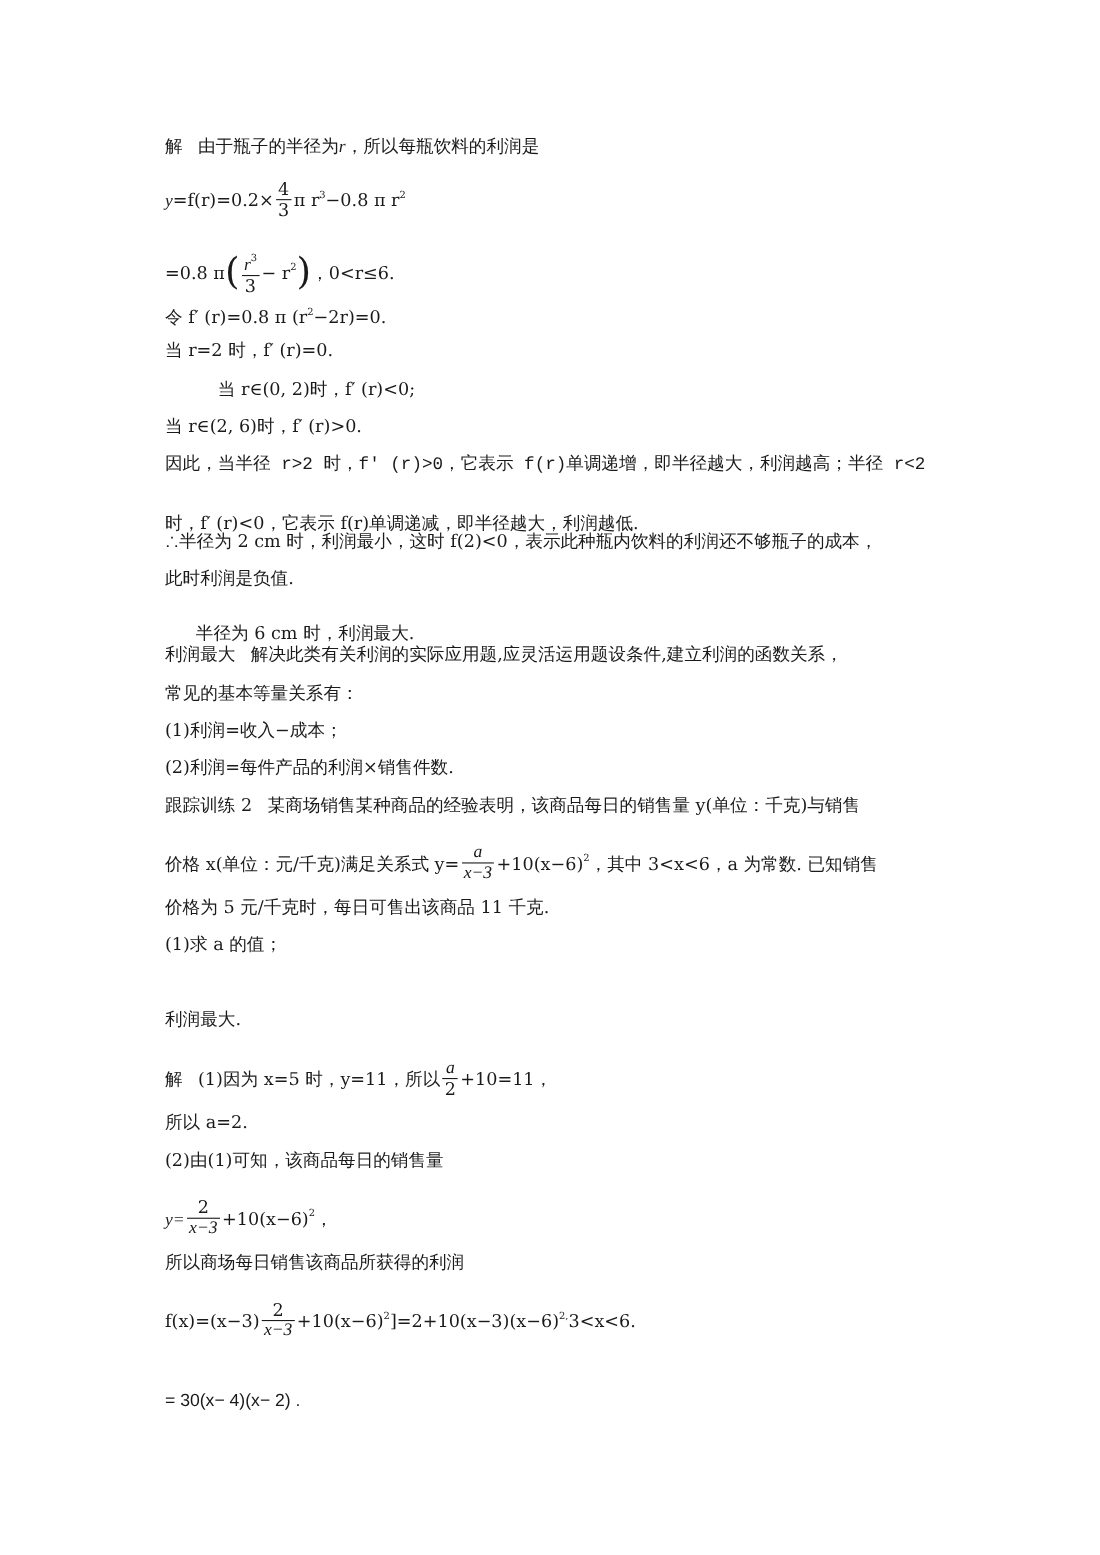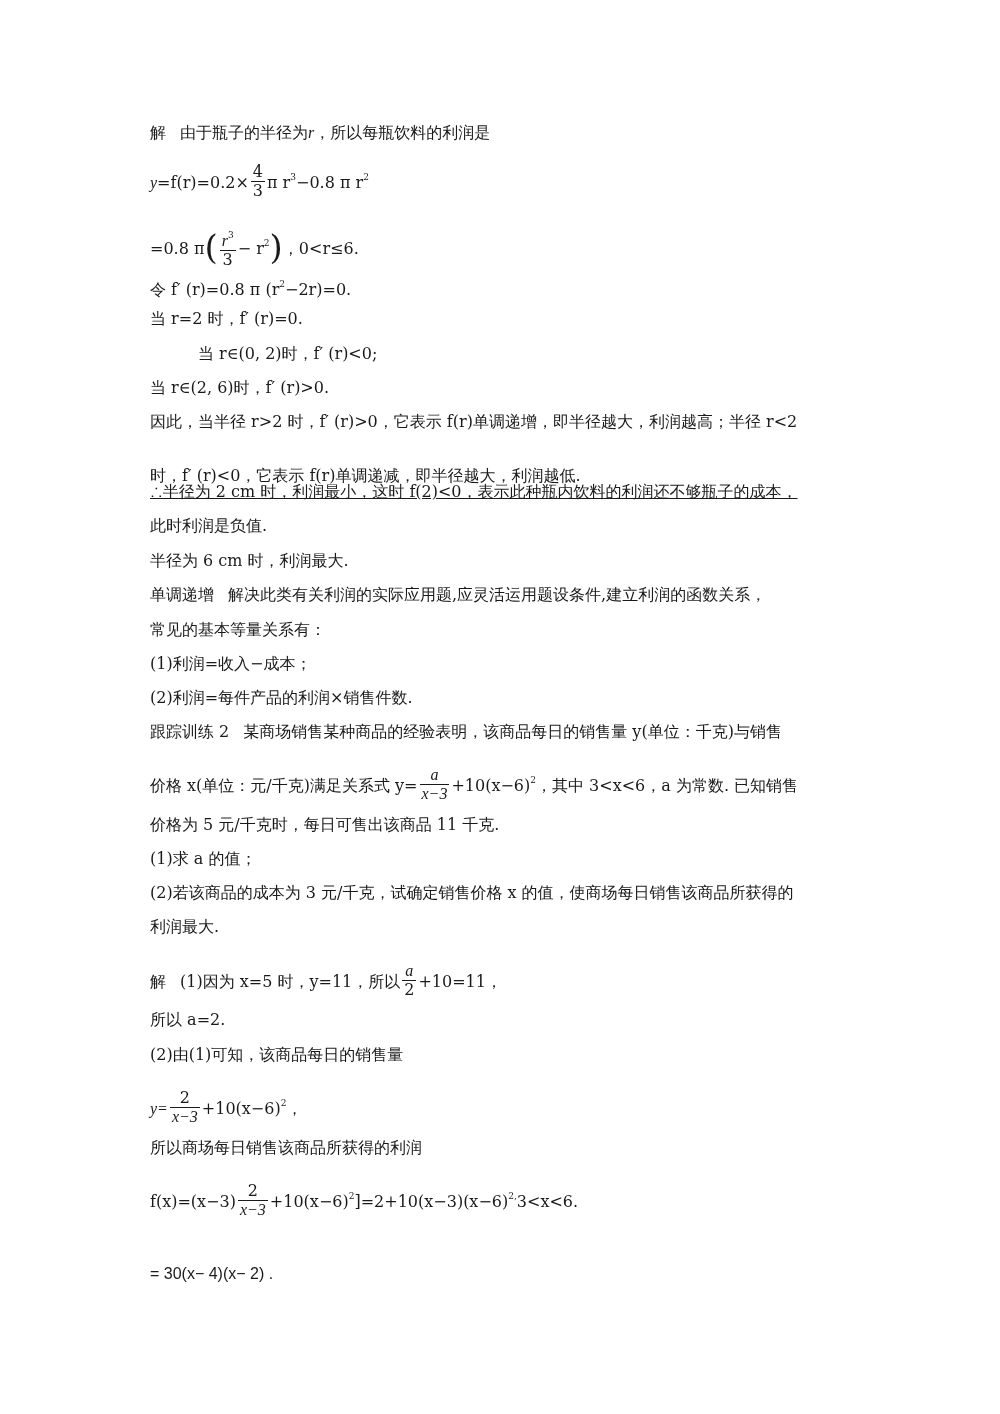--- a/index.html
+++ b/index.html
@@ -43,42 +43,41 @@
   </div>
 
   <div class="line" style="top:274px;">
     <span>令 f′ (r)=0.8 π (r</span><span class="sup">2</span><span>−2r)=0.</span>
   </div>
 
   <div class="line" style="top:309px;">当 r=2 时，f′ (r)=0.</div>
   <div class="line" style="top:344px;margin-left:48px;">当 r∈(0, 2)时，f′ (r)&lt;0;</div>
   <div class="line" style="top:378px;">当 r∈(2, 6)时，f′ (r)&gt;0.</div>
 
-  <div class="line" style="top:412px;">因此，当半径 r&gt;2 时，f′ (r)&gt;0，它表示 f(r)单调递增，即半径越大，利润越高；半径 r&lt;2</div>
+  <div class="line" style="top:412px;font-family:Liberation Mono, monospace;">因此，当半径 r&gt;2 时，f′ (r)&gt;0，它表示 f(r)单调递增，即半径越大，利润越高；半径 r&lt;2</div>
   <div class="line" style="top:466px;">时，f′ (r)&lt;0，它表示 f(r)单调递减，即半径越大，利润越低.</div>
-  <div class="line" style="top:482px;text-decoration:underline;">∴半径为 2  cm 时，利润最小，这时 f(2)&lt;0，表示此种瓶内饮料的利润还不够瓶子的成本，</div>
+  <div class="line" style="top:482px;">∴半径为 2  cm 时，利润最小，这时 f(2)&lt;0，表示此种瓶内饮料的利润还不够瓶子的成本，</div>
   <div class="line" style="top:516px;">此时利润是负值.</div>
-  <div class="line" style="top:551px;">半径为 6  cm 时，利润最大.</div>
+  <div class="line" style="top:566px;margin-left:28px;">半径为 6  cm 时，利润最大.</div>
 
   <div class="line" style="top:585px;">
-    <span>单调递增</span><span class="gap"></span><span>解决此类有关利润的实际应用题,应灵活运用题设条件,建立利润的函数关系，</span>
+    <span>利润最大</span><span class="gap"></span><span>解决此类有关利润的实际应用题,应灵活运用题设条件,建立利润的函数关系，</span>
   </div>
   <div class="line" style="top:620px;">常见的基本等量关系有：</div>
   <div class="line" style="top:654px;">(1)利润=收入−成本；</div>
   <div class="line" style="top:688px;text-align:right;">(2)利润=每件产品的利润×销售件数.</div>
 
   <div class="line" style="top:722px;">
     <span>跟踪训练 2</span><span class="gap"></span><span>某商场销售某种商品的经验表明，该商品每日的销售量 y(单位：千克)与销售</span>
   </div>
   <div class="line" style="top:768px;">
     <span>价格 x(单位：元/千克)满足关系式 y=</span><span class="frac"><span class="num it">a</span><span class="den it">x−3</span></span><span>+10(x−6)</span><span class="sup">2</span><span>，其中 3&lt;x&lt;6，a 为常数. 已知销售</span>
   </div>
   <div class="line" style="top:815px;">价格为 5 元/千克时，每日可售出该商品 11 千克.</div>
   <div class="line" style="top:849px;">(1)求 a 的值；</div>
-  <div class="line" style="top:883px;">(2)若该商品的成本为 3 元/千克，试确定销售价格 x 的值，使商场每日销售该商品所获得的</div>
   <div class="line" style="top:917px;">利润最大.</div>
 
   <div class="line" style="top:964px;">
     <span>解</span><span class="gap"></span><span>(1)因为 x=5 时，y=11，所以</span><span class="frac"><span class="num it">a</span><span class="den">2</span></span><span>+10=11，</span>
   </div>
   <div class="line" style="top:1010px;">所以 a=2.</div>
   <div class="line" style="top:1045px;">(2)由(1)可知，该商品每日的销售量</div>
   <div class="line" style="top:1091px;">
     <span class="it">y=</span><span class="frac"><span class="num">2</span><span class="den it">x−3</span></span><span>+10(x−6)</span><span class="sup">2</span><span>，</span>
   </div>

